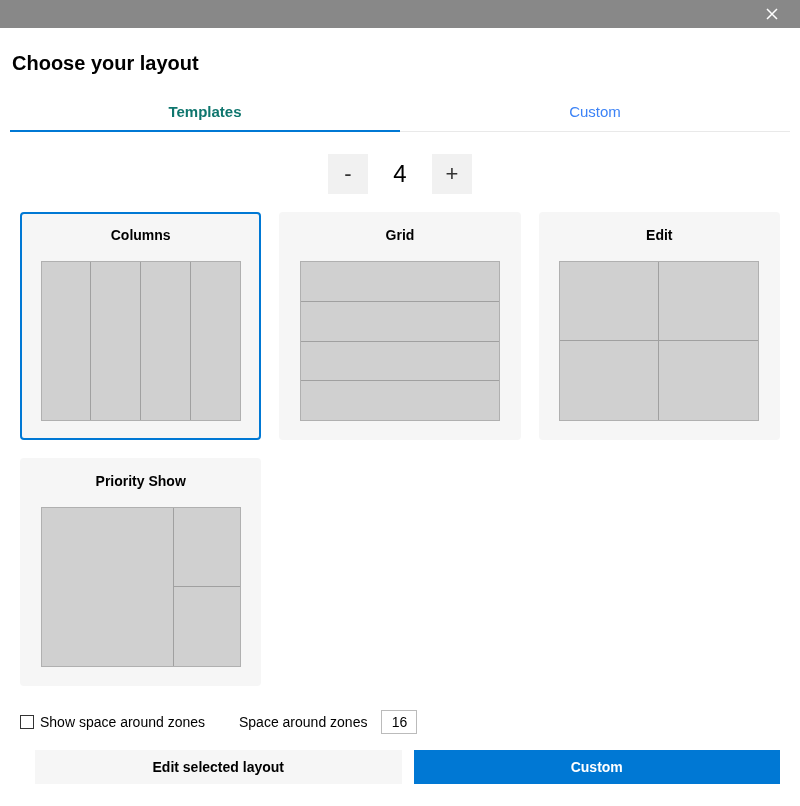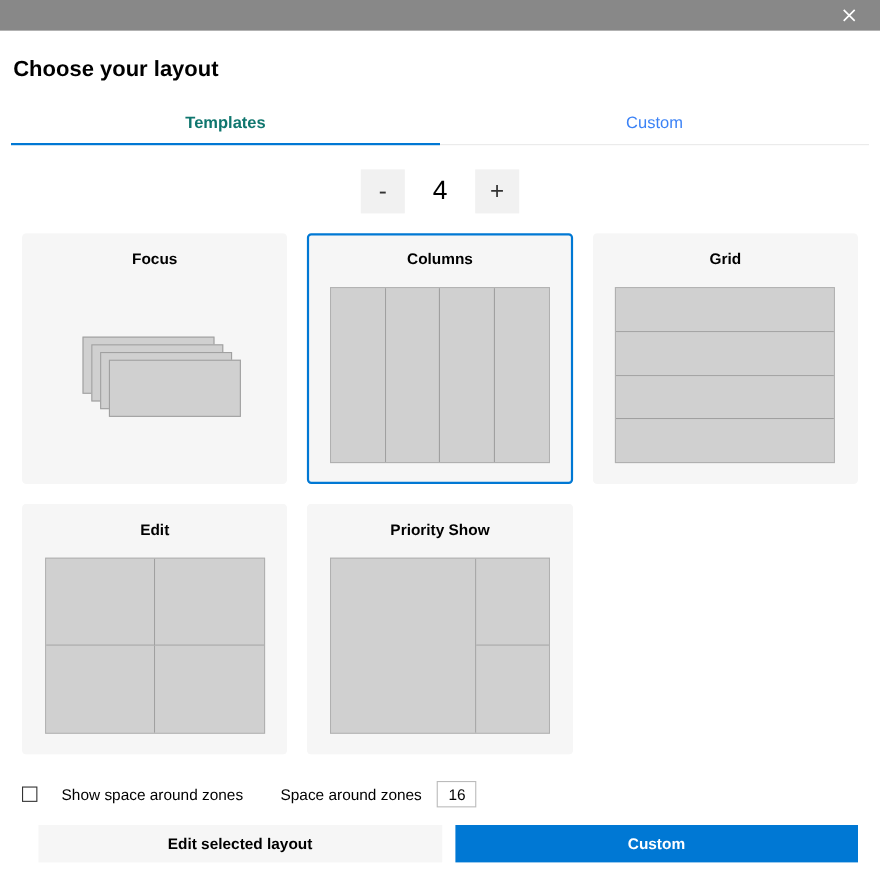--- a/index.html
+++ b/index.html
@@ -207,21 +207,21 @@
     .footer-row1 {
       display: flex;
       align-items: center;
       gap: 34px;
       padding: 4px 20px 16px 20px;
       font-size: 14px;
     }
     .checkbox-wrap {
       display: flex;
       align-items: center;
-      gap: 22px;
+      gap: 6px;
     }
     .checkbox {
       width: 14px;
       height: 14px;
       border: 1px solid #333;
       background: #fff;
     }
     .space-wrap {
       display: flex;
       align-items: center;
@@ -283,31 +283,20 @@
   </div>
 
   <div class="stepper">
     <button class="step-btn">-</button>
     <div class="step-value">4</div>
     <button class="step-btn">+</button>
   </div>
 
   <div class="templates">
 
-    <div class="template-card">
-      <div class="template-title">Focus</div>
-      <div class="focus-preview">
-        <div class="focus-stack">
-          <div class="focus-rect"></div>
-          <div class="focus-rect"></div>
-          <div class="focus-rect"></div>
-          <div class="focus-rect"></div>
-        </div>
-      </div>
-    </div>
 
     <div class="template-card selected">
       <div class="template-title">Columns</div>
       <div class="preview columns-preview">
         <div class="col"></div>
           <div class="col"></div>
           <div class="col"></div>
           <div class="col"></div>
       </div>
     </div>

